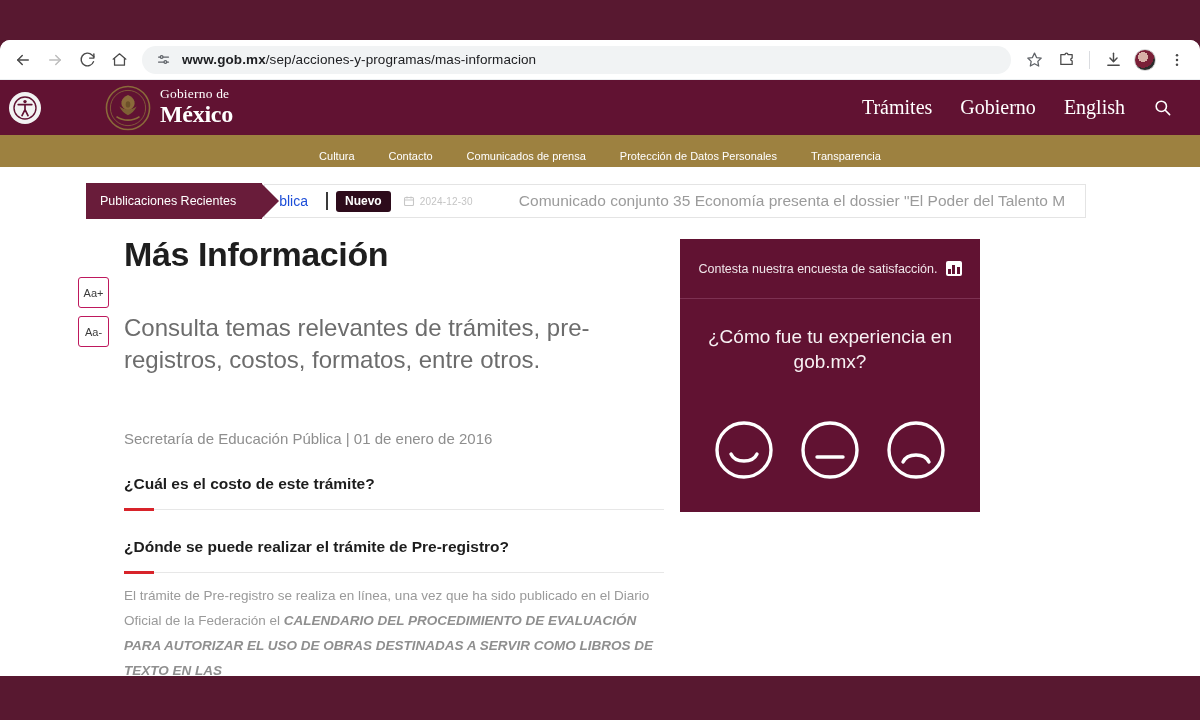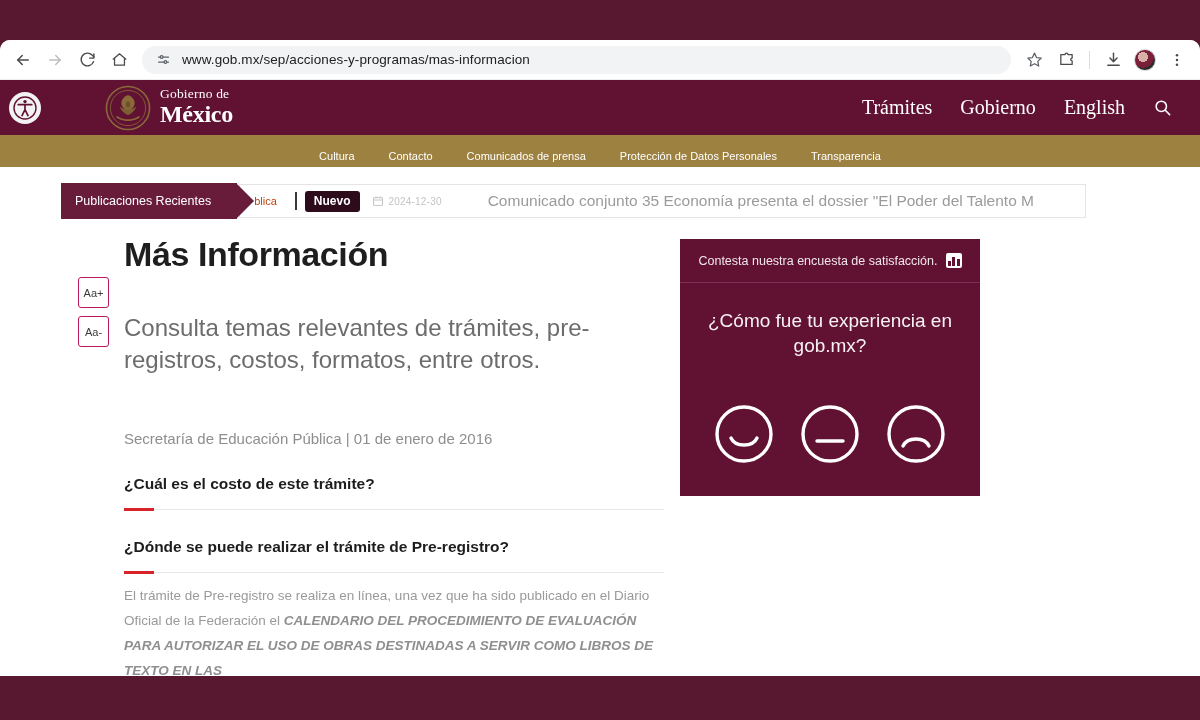--- a/index.html
+++ b/index.html
@@ -44,21 +44,21 @@
     margin: 0 6px 0 6px;
     padding: 0 12px;
     min-width: 0;
   }
   .omni-icon { width: 18px; height: 18px; flex: none; color: #5f6368; margin-right: 10px; display:flex;align-items:center;justify-content:center;}
   .omni-url {
     font-size: 13.5px; color: #202124; white-space: nowrap;
     overflow: hidden; text-overflow: ellipsis;
     letter-spacing: .1px;
   }
-  .omni-url b { font-weight: 400; }
+  .omni-url b { font-weight: 700; }
   .star-wrap { width: 30px; height: 30px; display:flex;align-items:center;justify-content:center;color:#5f6368;flex:none;}
   .tb-divider { width:1px;height:18px;background:#dadce0;margin:0 6px;flex:none;}
   .avatar {
     width: 22px; height: 22px; border-radius: 50%;
     background: radial-gradient(circle at 40% 35%, #d8b0a8 0 28%, #7a2038 29% 60%, #2b2b2b 61% 100%);
     flex: none;
     border: 1px solid #d5d5d5;
   }
 
   
@@ -92,21 +92,21 @@
 
   
   .gold-bar {
     height: 32px; background: #9d8140;
     display: flex; align-items: center; justify-content: center;
     gap: 34px;
   }
   .gold-bar a { color: #ffffff; font-size: 11px; text-decoration: none; white-space: nowrap; margin-top: 9px;}
 
   
-  .ticker-row { position: relative; height: 40px; margin-top: 14px; padding-left: 61px; display: flex; align-items: center; }
+  .ticker-row { position: relative; height: 40px; margin-top: 14px; padding-left: 86px; display: flex; align-items: center; }
   .ticker-label {
     position: relative; height: 36px;
     background: #691c3a; color: #fff;
     display: flex; align-items: center;
     padding: 0 26px 0 14px;
     font-size: 12.5px; white-space: nowrap;
     flex: none;
     z-index: 2;
   }
   .ticker-label::after {
@@ -115,21 +115,21 @@
     border-left: 18px solid #691c3a;
   }
   .ticker-strip {
     flex: 1 1 auto; height: 34px; background: #fff;
     border: 1px solid #e4e4e4;
     display: flex; align-items: center; gap: 0px;
     overflow: hidden; white-space: nowrap;
     margin-left: 2px; margin-right: 114px;
     padding-left: 4px;
   }
-  .tk-frag { font-size: 11px; color: #c2410c; padding: 0 10px; }
+  .tk-frag { font-size: 14px; color: #1d4ed8; padding: 0 10px; }
   .tk-sep { width: 2px; height: 18px; background: #3a3a3a; margin: 0 8px; flex: none; }
   .tk-new {
     background: #2d0b1b; color: #fff; font-size: 12px; font-weight: 700;
     padding: 3px 9px 4px; border-radius: 3px; flex: none;
   }
   .tk-cal { margin-left: 12px; color: #c7c7c7; display: flex; align-items: center; flex: none;}
   .tk-date { font-size: 10px; color: #c4c4c4; margin-left: 5px; letter-spacing: .2px; flex: none;}
   .tk-title { font-size: 15.5px; color: #9b9b9b; margin-left: 46px; white-space: nowrap; }
 
   
@@ -158,21 +158,21 @@
   .aa-stack { position: absolute; left: 78px; top: 56px; display: flex; flex-direction: column; gap: 8px; }
   .aa-btn {
     width: 31px; height: 31px; border: 1px solid #be185d; background: #fff;
     border-radius: 3px; font-size: 11px; color: #3b3b3b;
     display: flex; align-items: center; justify-content: center;
   }
 
   
   .survey { width: 300px; background: #611232; color: #fff; }
   .survey-head {
-    height: 44px; border-bottom: 1px solid #7d3152;
+    height: 60px; border-bottom: 1px solid #7d3152;
     display: flex; align-items: center; justify-content: center; gap: 8px;
     padding: 0 10px;
   }
   .survey-head-text { font-size: 12.5px; color: #f0e6ea; }
   .chart-ico {
     width: 16px; height: 15px; background: #fff; border-radius: 2px;
     display: flex; align-items: flex-end; justify-content: center; gap: 1.5px;
     padding: 2px 2px 2.5px;
     flex: none;
   }

